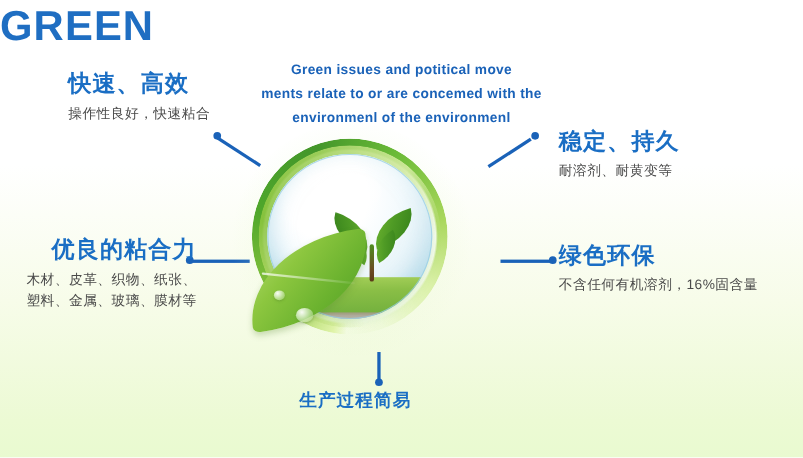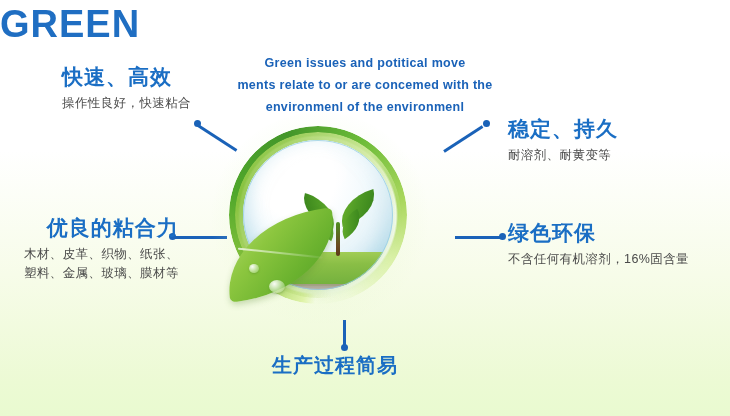--- a/index.html
+++ b/index.html
@@ -71,21 +71,21 @@
     margin-top: 4px;
     white-space: nowrap;
   }
   .feature .fdesc span { display: block; }
 
   #feat-fast  { left: 62px;  top: 64px;  }
   #feat-bond  { left: 24px;  top: 215px; text-align: right; }
   #feat-stable{ left: 508px; top: 84px; margin-top: 32px;  }
   #feat-eco   { left: 508px; top: 220px; }
   #feat-easy  { left: 272px; top: 352px; }
-  #feat-easy .ftitle { font-size: 20px; }
+  #feat-easy .ftitle { font-size: 16px; }
 
   
   .conn-dot {
     position: absolute;
     width: 7px;
     height: 7px;
     border-radius: 50%;
     background: #1a62b8;
   }
   .conn-line {

